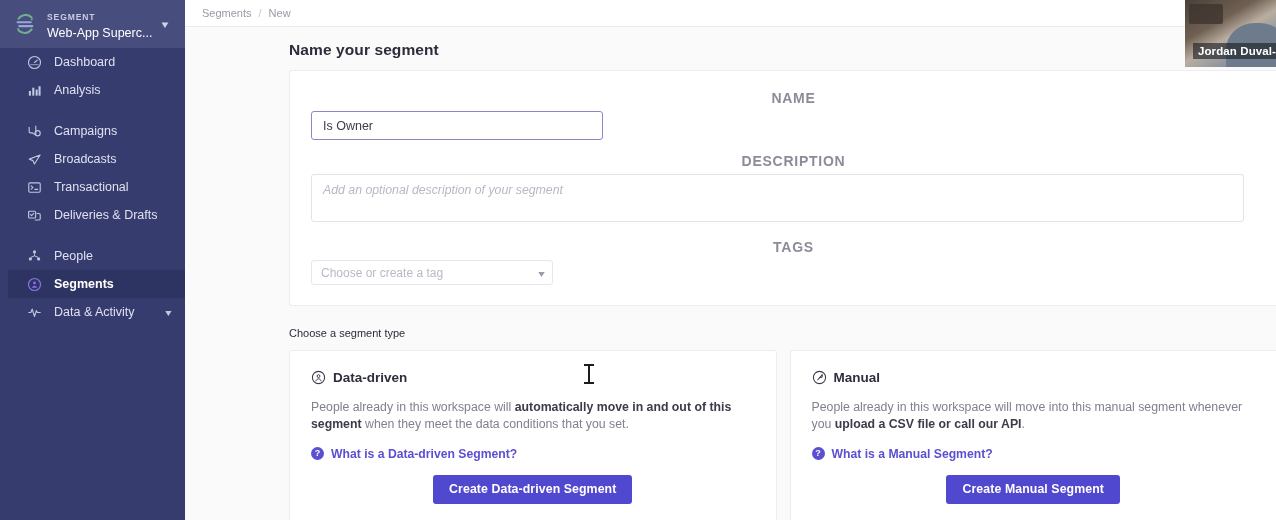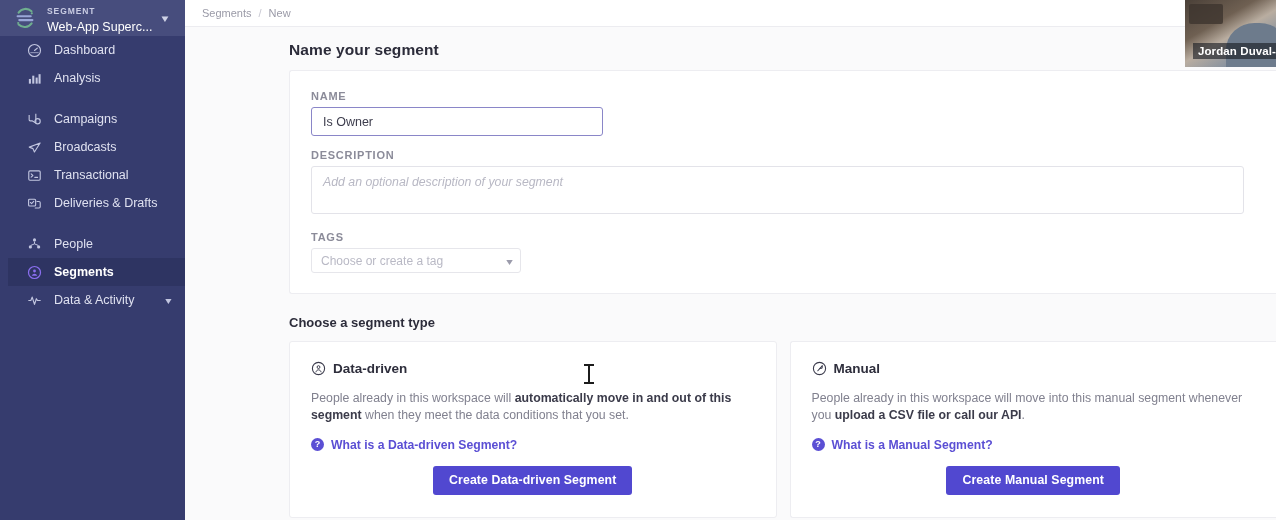--- a/index.html
+++ b/index.html
@@ -17,21 +17,21 @@
 
   
   .sidebar {
     width: 185px; height: 520px;
     background: #363c6e;
     flex: 0 0 185px;
     position: relative;
     color: #e8e9f5;
   }
   .ws-header {
-    height: 36px;
+    height: 48px;
     background: #474d7d;
     display: flex;
     align-items: center;
     padding: 0 10px 0 12px;
     gap: 9px;
   }
   .ws-logo {
     width: 26px; height: 26px;
     flex: 0 0 26px;
     position: relative;
@@ -136,26 +136,27 @@
     background: #ffffff;
     border: 1px solid #ededf1;
     border-right: none;
     border-radius: 3px 0 0 3px;
     padding: 19px 0 20px 21px;
     width: calc(100% - 68px);
   }
   .field { margin-bottom: 13px; }
   .field:last-child { margin-bottom: 0; }
   .flabel {
-    font-size: 11px;
+    font-size: 14px;
     font-weight: 700;
     letter-spacing: 0.75px;
     color: #8b8b99;
     text-transform: uppercase;
     margin-bottom: 5px;
+    text-align: center;
   }
   .input-name {
     width: 292px; height: 29px;
     border: 1px solid #8a86c8;
     border-radius: 3px;
     padding: 0 11px;
     font-size: 12.5px;
     color: #3d3d4d;
     font-family: "Liberation Sans", sans-serif;
     background: #fff;
@@ -171,21 +172,21 @@
     color: #3d3d4d;
     font-family: "Liberation Sans", sans-serif;
     resize: none;
     outline: none;
     background: #fff;
     font-style: italic;
   }
   .textarea-desc::placeholder, .input-name::placeholder { color: #b8b8c4; }
   .select-wrap {
     position: relative;
-    width: 210px; height: 25px;
+    width: 242px; height: 25px;
   }
   .select-tags {
     width: 100%; height: 100%;
     border: 1px solid #e6e6eb;
     border-radius: 3px;
     padding: 0 24px 0 9px;
     font-size: 12px;
     color: #b9b9c5;
     background: #fff;
     font-family: "Liberation Sans", sans-serif;
@@ -196,22 +197,22 @@
   .select-caret {
     position: absolute;
     right: 9px; top: 50%;
     transform: translateY(-50%) scaleX(1.3);
     font-size: 10px;
     color: #9b9bab;
     pointer-events: none;
   }
 
   .section-title-2 {
-    font-size: 13px;
-    font-weight: 700;
+    font-size: 11px;
+    font-weight: 400;
     color: #2c2c3a;
     padding-left: 68px;
     margin-top: 21px;
     margin-bottom: 11px;
   }
 
   .cards {
     display: flex;
     margin-left: 68px;
     gap: 13px;

